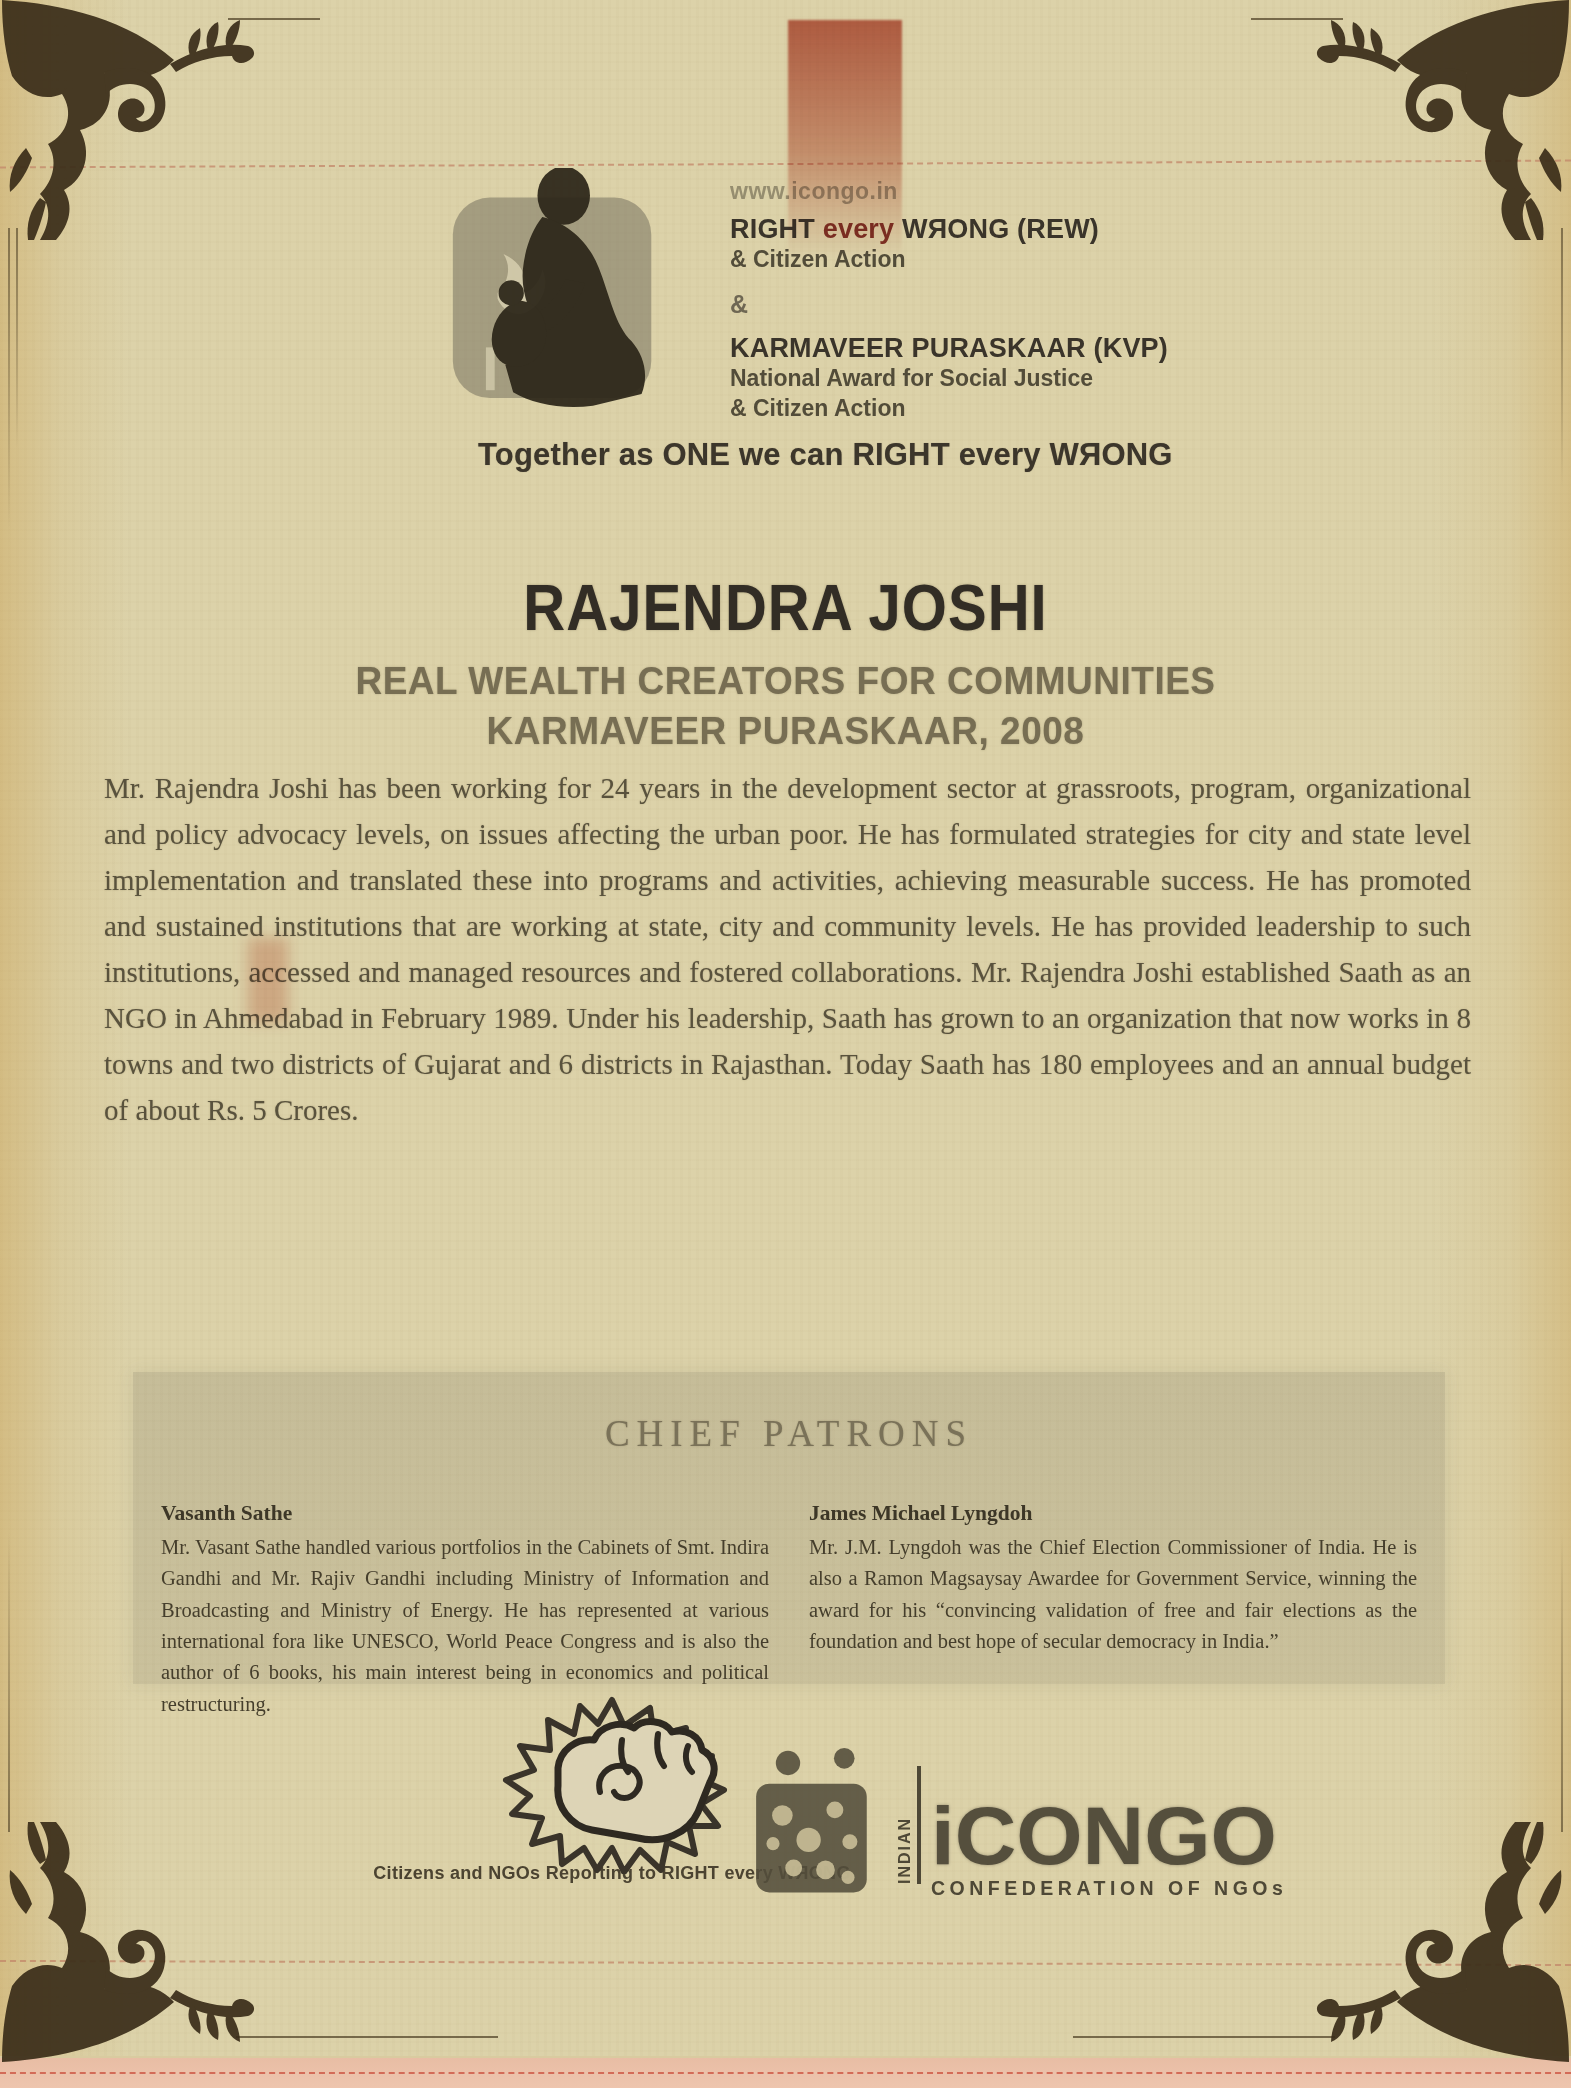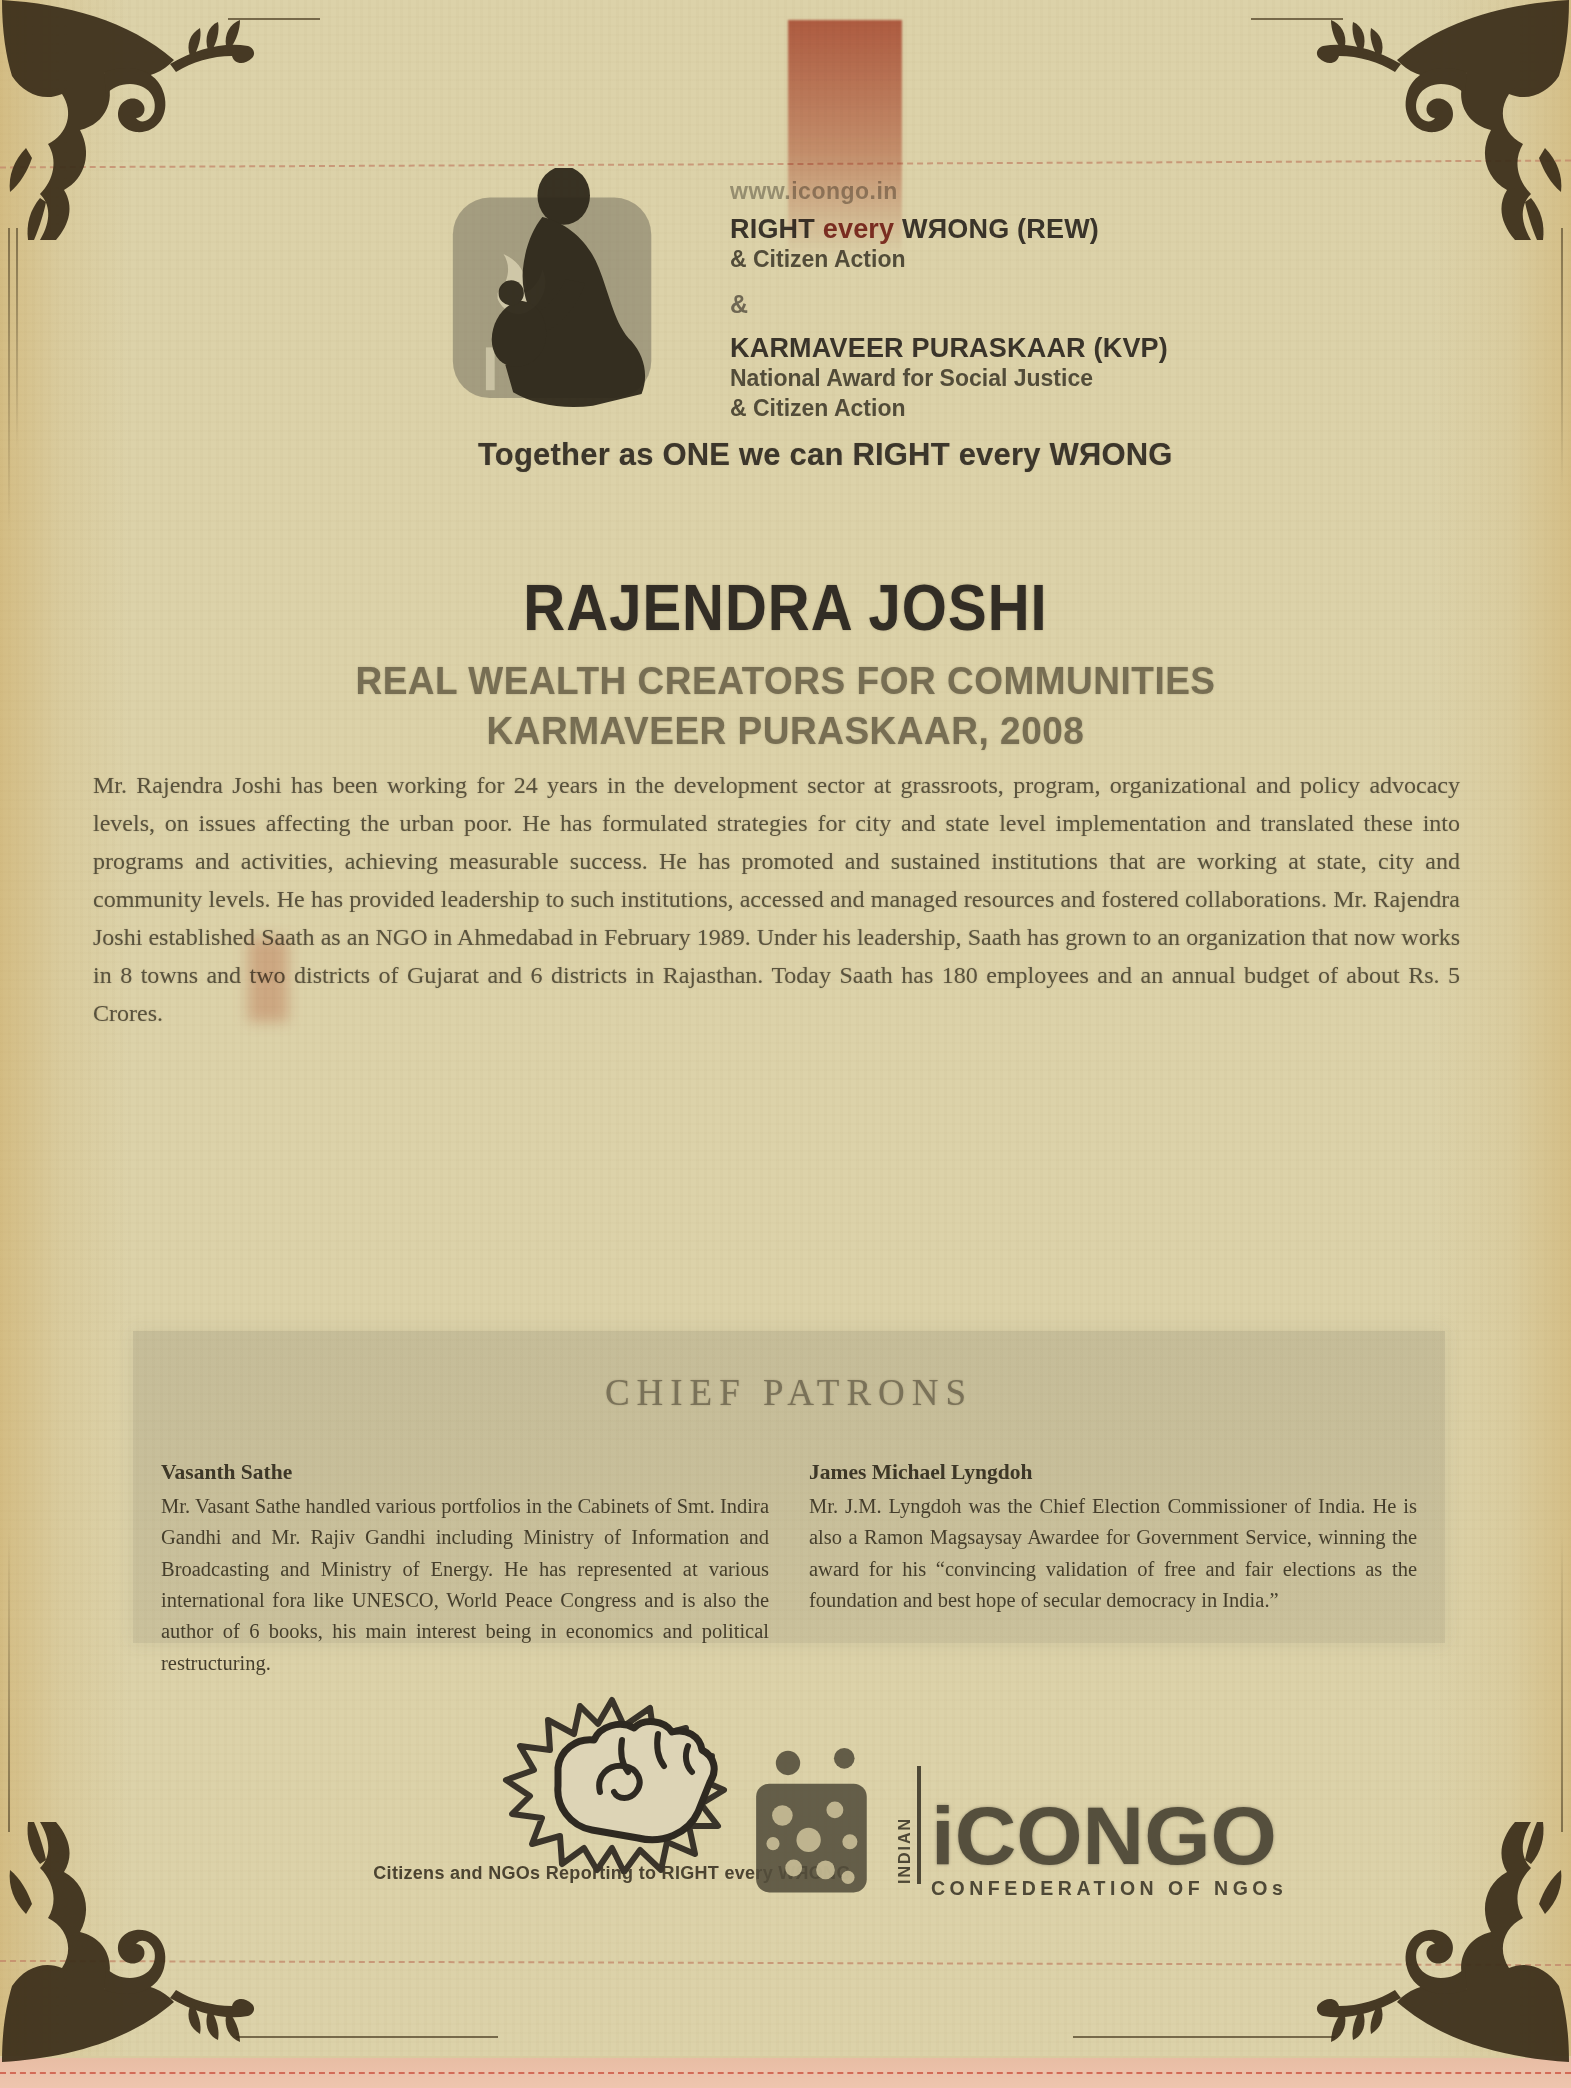--- a/index.html
+++ b/index.html
@@ -76,27 +76,27 @@
     text-shadow:0 0 2px rgba(56,47,30,.35);
   }
   .award-sub{
     position:absolute;left:0;right:0;top:656px;z-index:4;text-align:center;
     font-family:"Liberation Sans",sans-serif;font-size:37px;font-weight:bold;color:#776e53;
     line-height:1.3;letter-spacing:.5px;transform:scaleY(1.05);transform-origin:top center;
     text-shadow:0 0 2px rgba(110,100,70,.4);
   }
   
   .bio{
-    position:absolute;left:93px;top:766px;width:1367px;z-index:4;
-    font-size:24px;color:#59523d;line-height:1.585;text-align:justify;
+    position:absolute;left:104px;top:766px;width:1367px;z-index:4;
+    font-size:29px;color:#59523d;line-height:1.585;text-align:justify;
     text-shadow:0 0 1.5px rgba(88,76,48,.35);
   }
   
   .patrons-panel{
-    position:absolute;left:133px;top:1331px;width:1312px;height:312px;z-index:4;
+    position:absolute;left:133px;top:1372px;width:1312px;height:312px;z-index:4;
     background:linear-gradient(180deg, rgba(108,104,88,.20), rgba(108,104,88,.16));
     box-shadow:0 0 18px rgba(108,104,88,.12);
     font-family:Liberation Serif, serif;
   }
   .patrons-heading{
     margin-top:40px;text-align:center;
     font-size:37px;color:#6d654e;letter-spacing:7px;opacity:.85;
     text-shadow:0 0 2px rgba(100,90,60,.4);
   }
   .patrons-cols{display:flex;gap:40px;padding:0 28px;margin-top:46px;}

